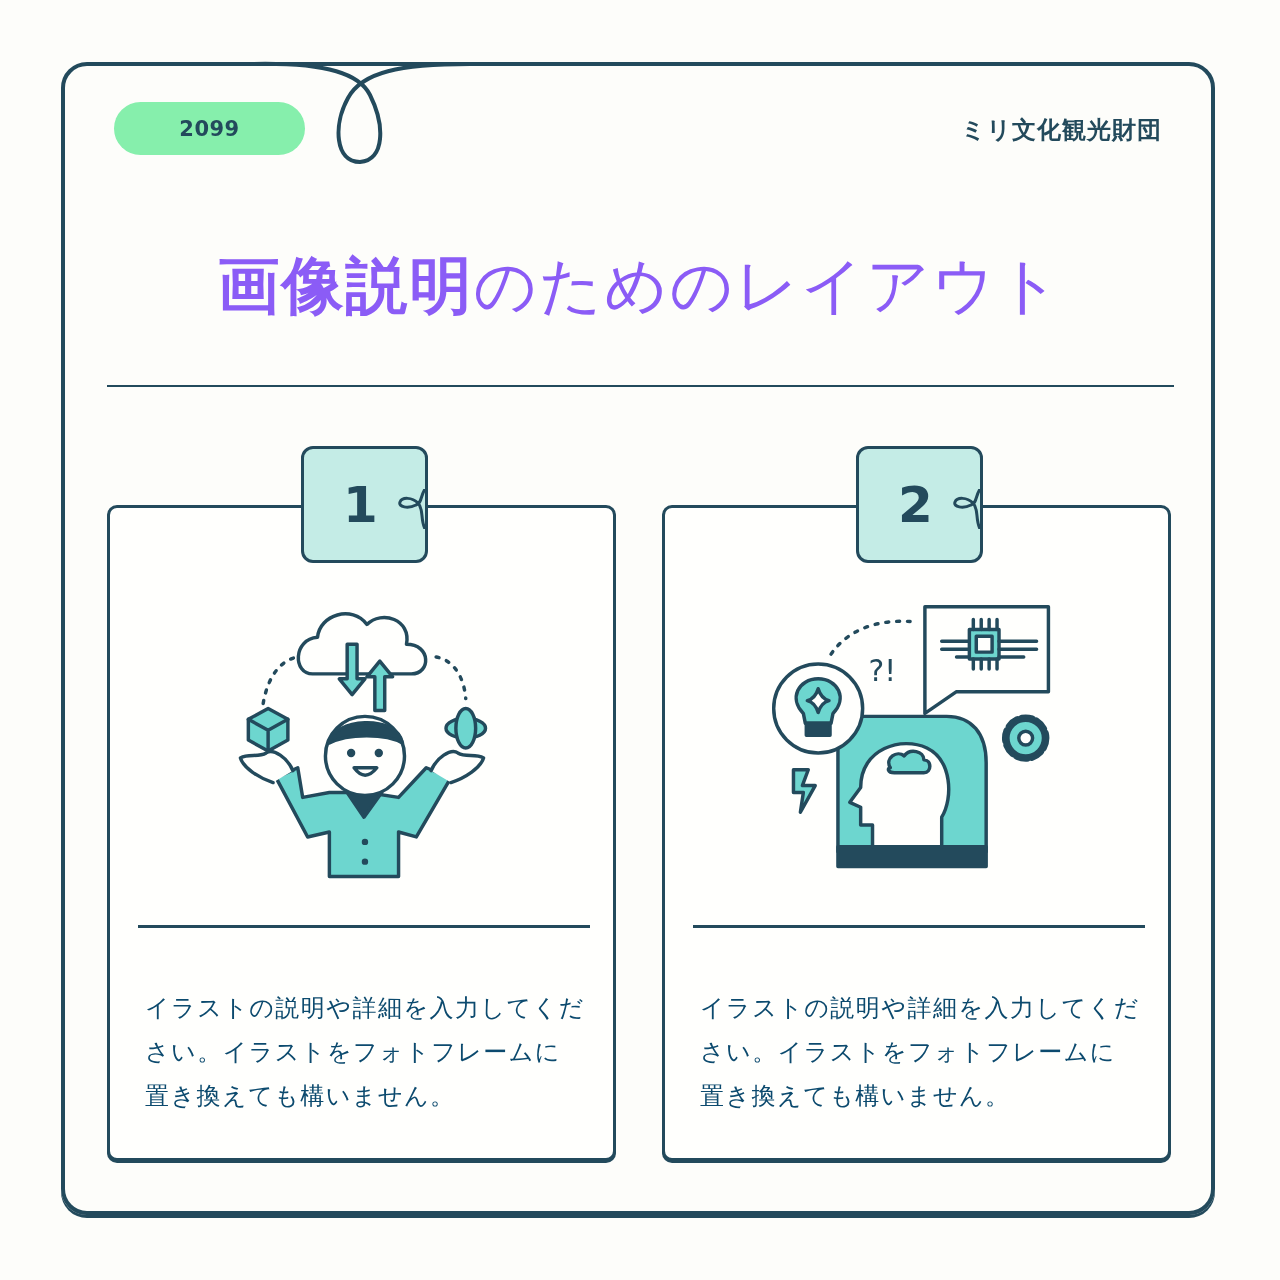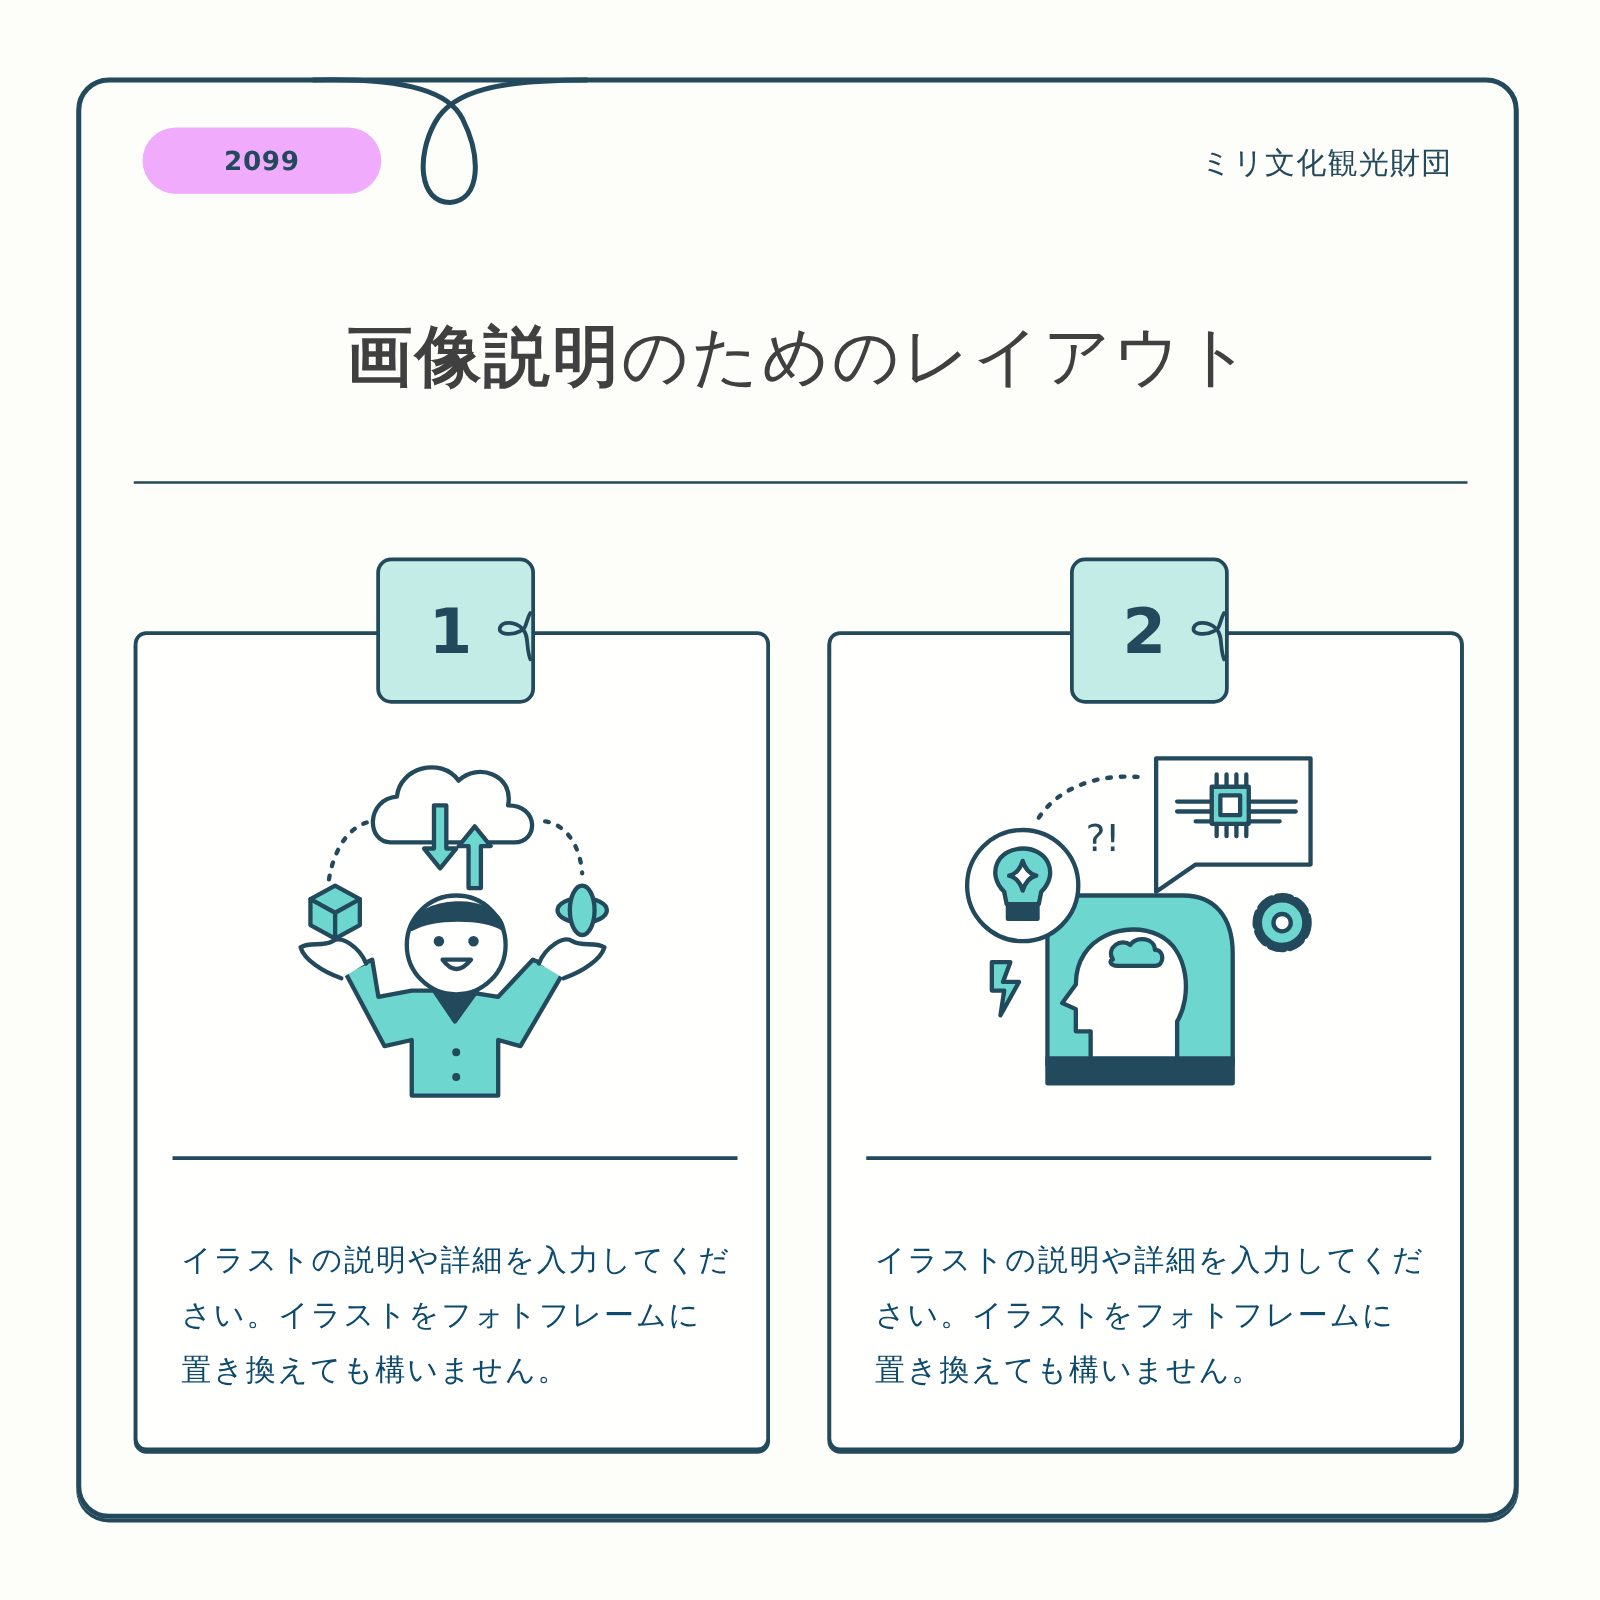--- a/index.html
+++ b/index.html
@@ -8,29 +8,29 @@
     font-family: "DejaVu Sans", "Liberation Sans", sans-serif; color:#234a5c;
   }
   .frame {
     position:absolute; left:61px; top:62px; width:1154px; height:1153px;
     border:4px solid #234a5c; border-radius:26px; box-sizing:border-box;
     box-shadow: 0 3px 0 #234a5c;
   }
   .frame-loop { position:absolute; left:0; top:0; pointer-events:none; }
   .year-pill {
     position:absolute; left:114px; top:102px; width:191px; height:53px;
-    border-radius:27px; background:#f0abfc; display:flex; align-items:center; justify-content:center;
+    border-radius:27px; background:#86efac; display:flex; align-items:center; justify-content:center;
     font-size:21px; font-weight:600; color:#234a5c; letter-spacing:0.5px;
   }
   .org-name {
-    position:absolute; right:118px; top:114px; font-size:24px; color:#234a5c; letter-spacing:1px;
+    position:absolute; right:118px; top:114px; font-size:24px; color:#234a5c; letter-spacing:1px;font-weight:bold;
   }
   .page-title {
     position:absolute; left:0; top:238px; width:1280px; text-align:center;
-    font-size:53px; line-height:96px; color:#404040; letter-spacing:2px;
+    font-size:62px; line-height:96px; color:#8b5cf6; letter-spacing:2px;
   }
   .page-title .bold { font-weight:bold; }
   .page-title .light { font-weight:normal; }
   .title-rule {
     position:absolute; left:107px; top:385px; width:1067px; height:2px; background:#234a5c;
   }
   .card {
     position:absolute; top:505px; width:509px; height:656px; box-sizing:border-box;
     border:3px solid #234a5c; border-radius:10px; background:#fffffd;
     box-shadow:0 2px 0 #234a5c;

